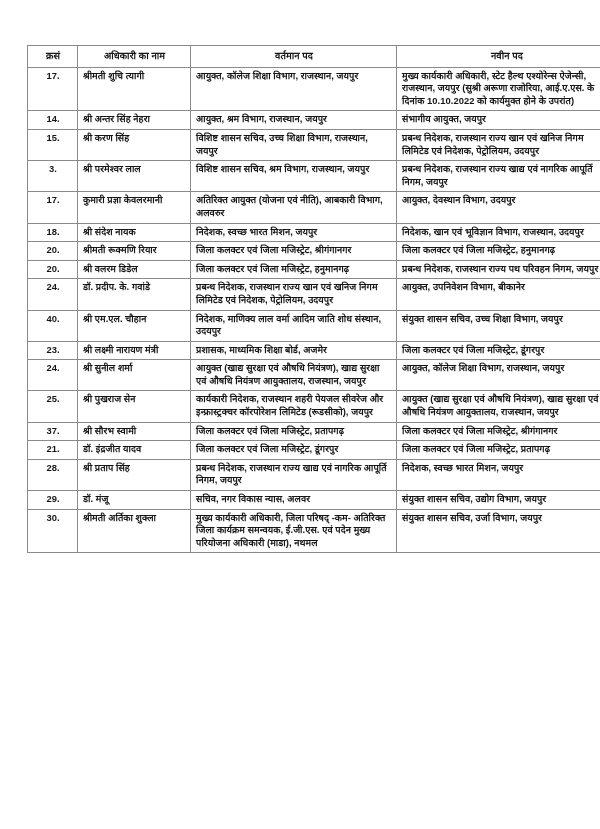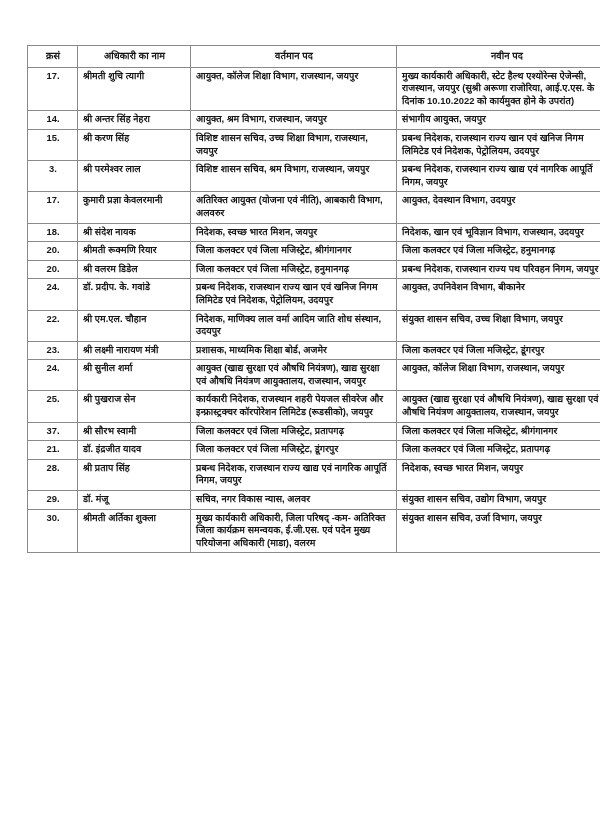--- a/index.html
+++ b/index.html
@@ -124,21 +124,21 @@
           <td class="col-cur">जिला कलक्टर एवं जिला मजिस्ट्रेट, हनुमानगढ़</td>
           <td class="col-new">प्रबन्ध निदेशक, राजस्थान राज्य पथ परिवहन निगम, जयपुर</td>
         </tr>
         <tr>
           <td class="col-sno">24.</td>
           <td class="col-name">डॉ. प्रदीप. के. गवांडे</td>
           <td class="col-cur">प्रबन्ध निदेशक, राजस्थान राज्य खान एवं खनिज निगम लिमिटेड    एवं निदेशक, पेट्रोलियम, उदयपुर</td>
           <td class="col-new">आयुक्त, उपनिवेशन विभाग, बीकानेर</td>
         </tr>
         <tr>
-          <td class="col-sno">22.</td>
+          <td class="col-sno">40.</td>
           <td class="col-name">श्री एम.एल. चौहान</td>
           <td class="col-cur">निदेशक, माणिक्य लाल वर्मा आदिम जाति शोध संस्थान, उदयपुर</td>
           <td class="col-new">संयुक्त शासन सचिव, उच्च शिक्षा विभाग, जयपुर</td>
         </tr>
         <tr>
           <td class="col-sno">23.</td>
           <td class="col-name">श्री लक्ष्मी नारायण मंत्री</td>
           <td class="col-cur">प्रशासक, माध्यमिक शिक्षा बोर्ड, अजमेर</td>
           <td class="col-new">जिला कलक्टर एवं जिला मजिस्ट्रेट, डूंगरपुर</td>
         </tr>
@@ -174,18 +174,18 @@
         </tr>
         <tr>
           <td class="col-sno">29.</td>
           <td class="col-name">डॉ. मंजू</td>
           <td class="col-cur">सचिव, नगर विकास न्यास, अलवर</td>
           <td class="col-new">संयुक्त शासन सचिव, उद्योग विभाग, जयपुर</td>
         </tr>
         <tr>
           <td class="col-sno">30.</td>
           <td class="col-name">श्रीमती अर्तिका शुक्ला</td>
-          <td class="col-cur">मुख्य कार्यकारी अधिकारी, जिला परिषद् -कम- अतिरिक्त जिला कार्यक्रम समन्वयक, ई.जी.एस. एवं पदेन मुख्य परियोजना अधिकारी (माडा), वलरम</td>
+          <td class="col-cur">मुख्य कार्यकारी अधिकारी, जिला परिषद् -कम- अतिरिक्त जिला कार्यक्रम समन्वयक, ई.जी.एस. एवं पदेन मुख्य परियोजना अधिकारी (माडा), नथमल</td>
           <td class="col-new">संयुक्त शासन सचिव, उर्जा विभाग, जयपुर</td>
         </tr>
       </tbody>
   </table>
 </div>
 
 </body></html>

